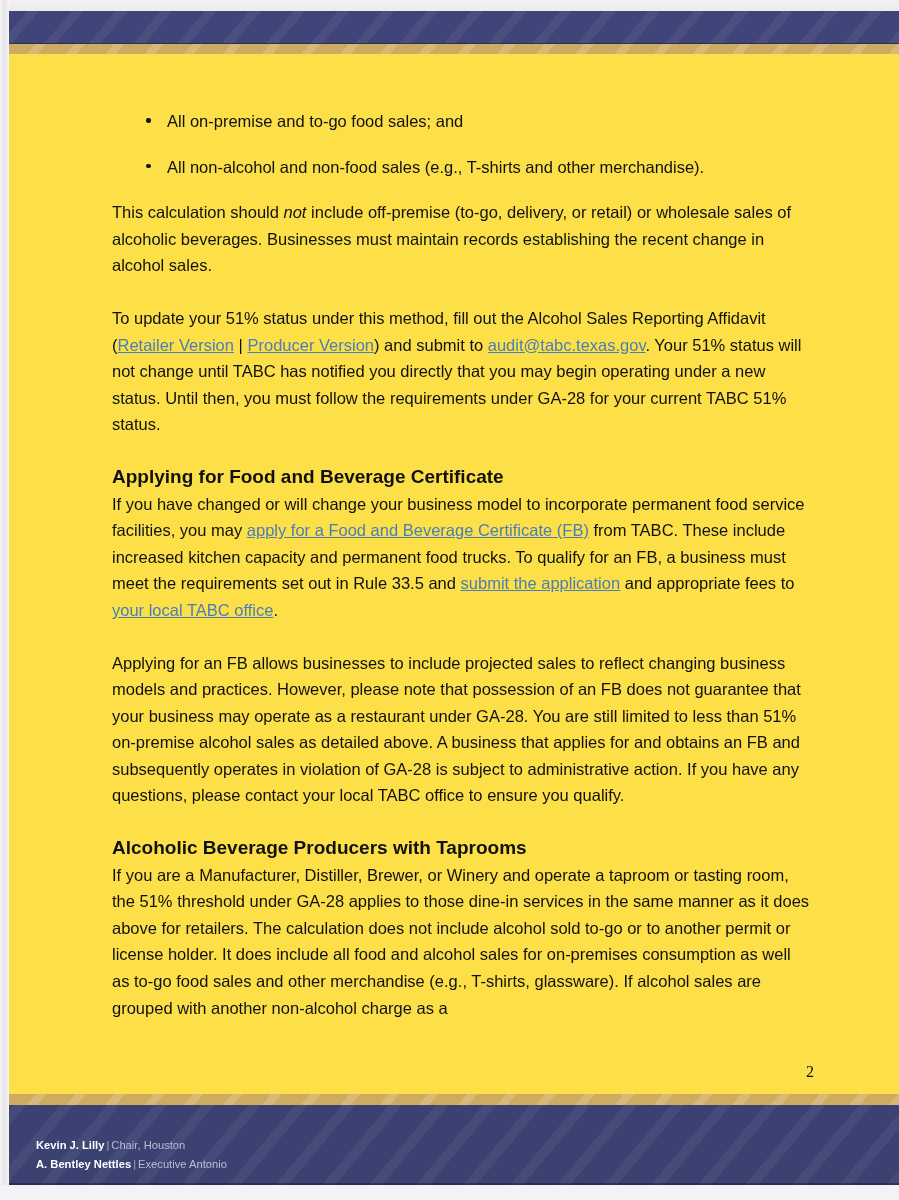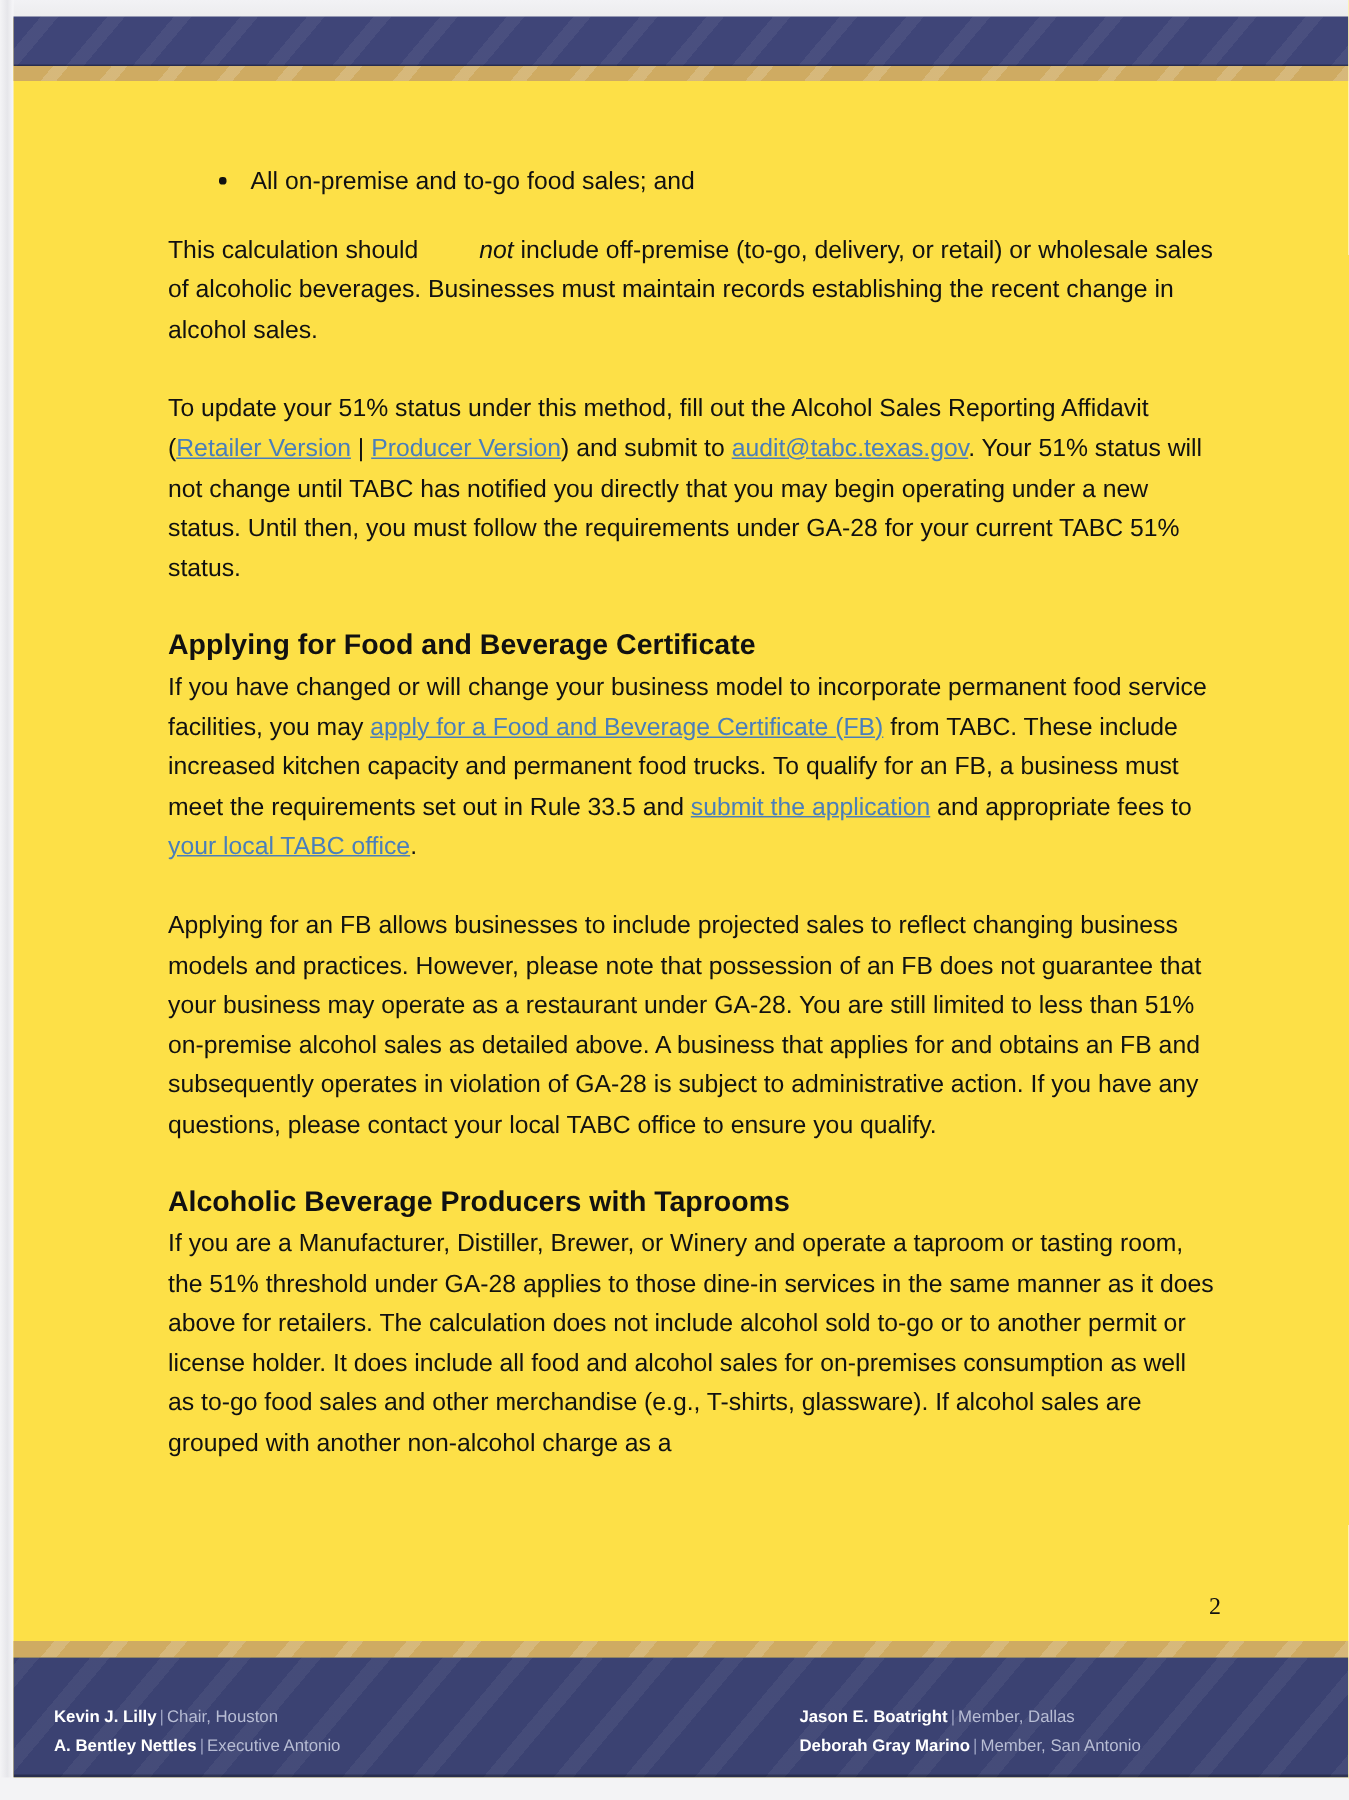--- a/index.html
+++ b/index.html
@@ -107,21 +107,20 @@
     font-weight: bold;
     margin: 0;
     line-height: 26.6px;
     color: #111111;
   }
   a.doclink {
     color: #4a7ebb;
   }
   em.ital {
     font-style: italic;
-    margin-left: 36px;
   }
 
   
   .page-number {
     position: absolute;
     left: 0;
     top: 1063px;
     width: 814px;
     text-align: right;
     font-family: "Liberation Serif", serif;
@@ -205,20 +204,24 @@
 
   <div class="header-band"></div>
   <div class="header-gold"></div>
 
   <div class="content">
 
     <ul class="bullet-list">
       <li class="bullet-item">
         <span class="dot"></span>
         <span>All on-premise and to-go food sales; and</span>
+      </li>
+      <li class="bullet-item">
+        <span class="dot"></span>
+        <span>All non-alcohol and non-food sales (e.g., T-shirts and other merchandise).</span>
       </li>
     </ul>
 
     <p class="para"><span>This calculation should </span><em class="ital">not</em><span> include off-premise (to-go, delivery, or retail) or wholesale sales of alcoholic beverages. Businesses must maintain records establishing the recent change in alcohol sales.</span></p>
 
     <p class="para"><span>To update your 51% status under this method, fill out the Alcohol Sales Reporting Affidavit (</span><a class="doclink" href="#">Retailer Version</a><span> | </span><a class="doclink" href="#">Producer Version</a><span>) and submit to </span><a class="doclink" href="#">audit@tabc.texas.gov</a><span>. Your 51% status will not change until TABC has notified you directly that you may begin operating under a new status. Until then, you must follow the requirements under GA-28 for your current TABC 51% status.</span></p>
 
     <h2 class="section-head">Applying for Food and Beverage Certificate</h2>
     <p class="para"><span>If you have changed or will change your business model to incorporate permanent food service facilities, you may </span><a class="doclink" href="#">apply for a Food and Beverage Certificate (FB)</a><span> from TABC. These include increased kitchen capacity and permanent food trucks. To qualify for an FB, a business must meet the requirements set out in Rule 33.5 and </span><a class="doclink" href="#">submit the application</a><span> and appropriate fees to </span><a class="doclink" href="#">your local TABC office</a><span>.</span></p>
 
@@ -237,27 +240,19 @@
 
       <div class="footer-col c1">
         <div>
           <span class="fname">Kevin J. Lilly</span><span class="fsep">|</span><span class="frole">Chair, Houston</span>
         </div>
         <div>
           <span class="fname">A. Bentley Nettles</span><span class="fsep">|</span><span class="frole">Executive Antonio</span>
         </div>
       </div>
 
-      <div class="footer-col c2">
-        <div>
-          <span class="fname">Jason E. Boatright</span><span class="fsep">|</span><span class="frole">Member, Dallas</span>
-        </div>
-        <div>
-          <span class="fname">Deborah Gray Marino</span><span class="fsep">|</span><span class="frole">Member, San Antonio</span>
-        </div>
-      </div>
 
     </div>
   </div>
 
   <div class="scan-bottom"></div>
 
 </div>
 
 </body></html>

